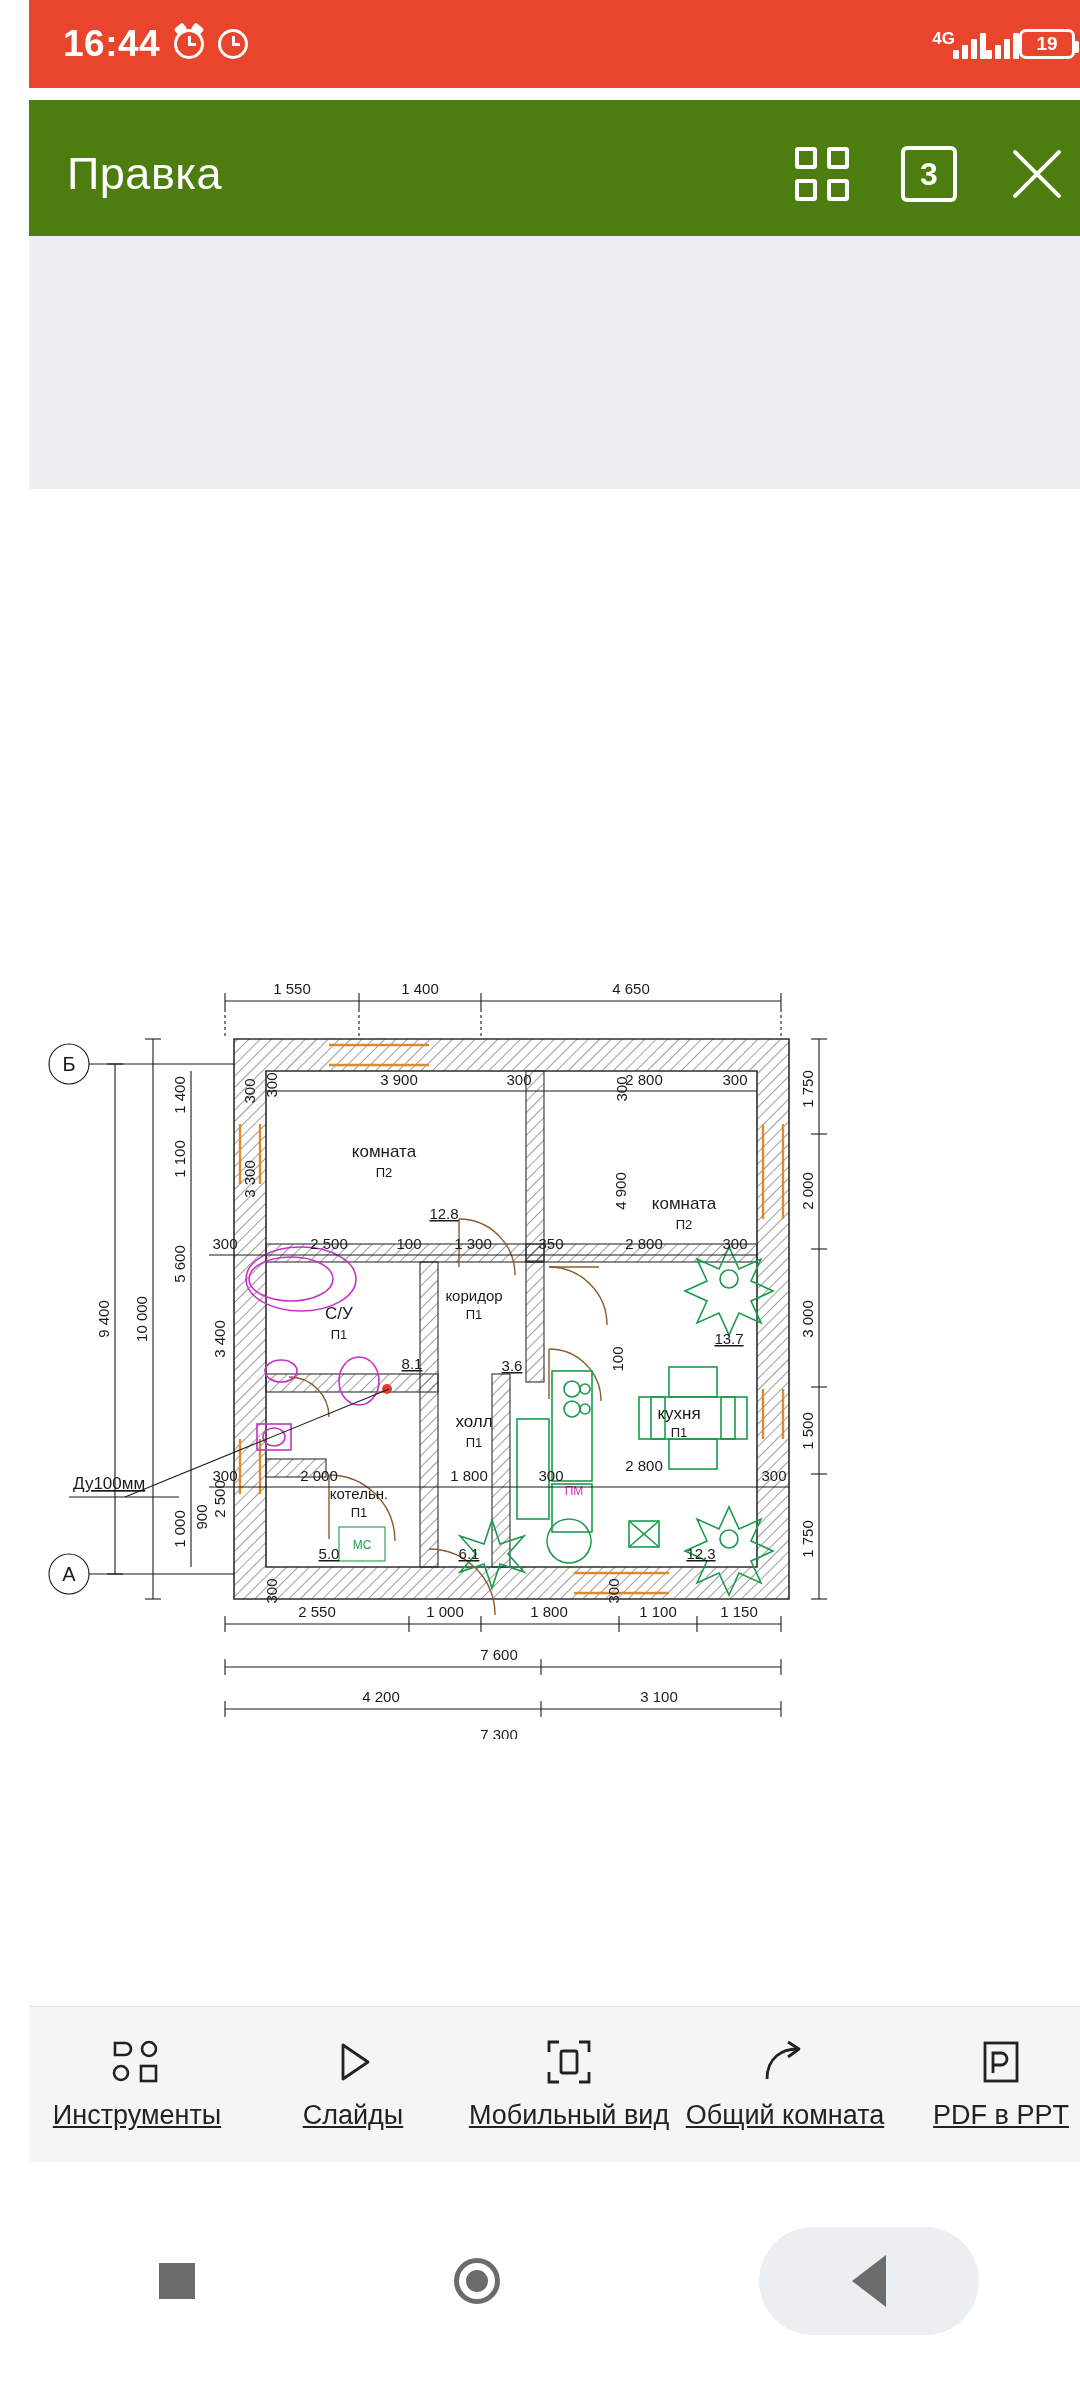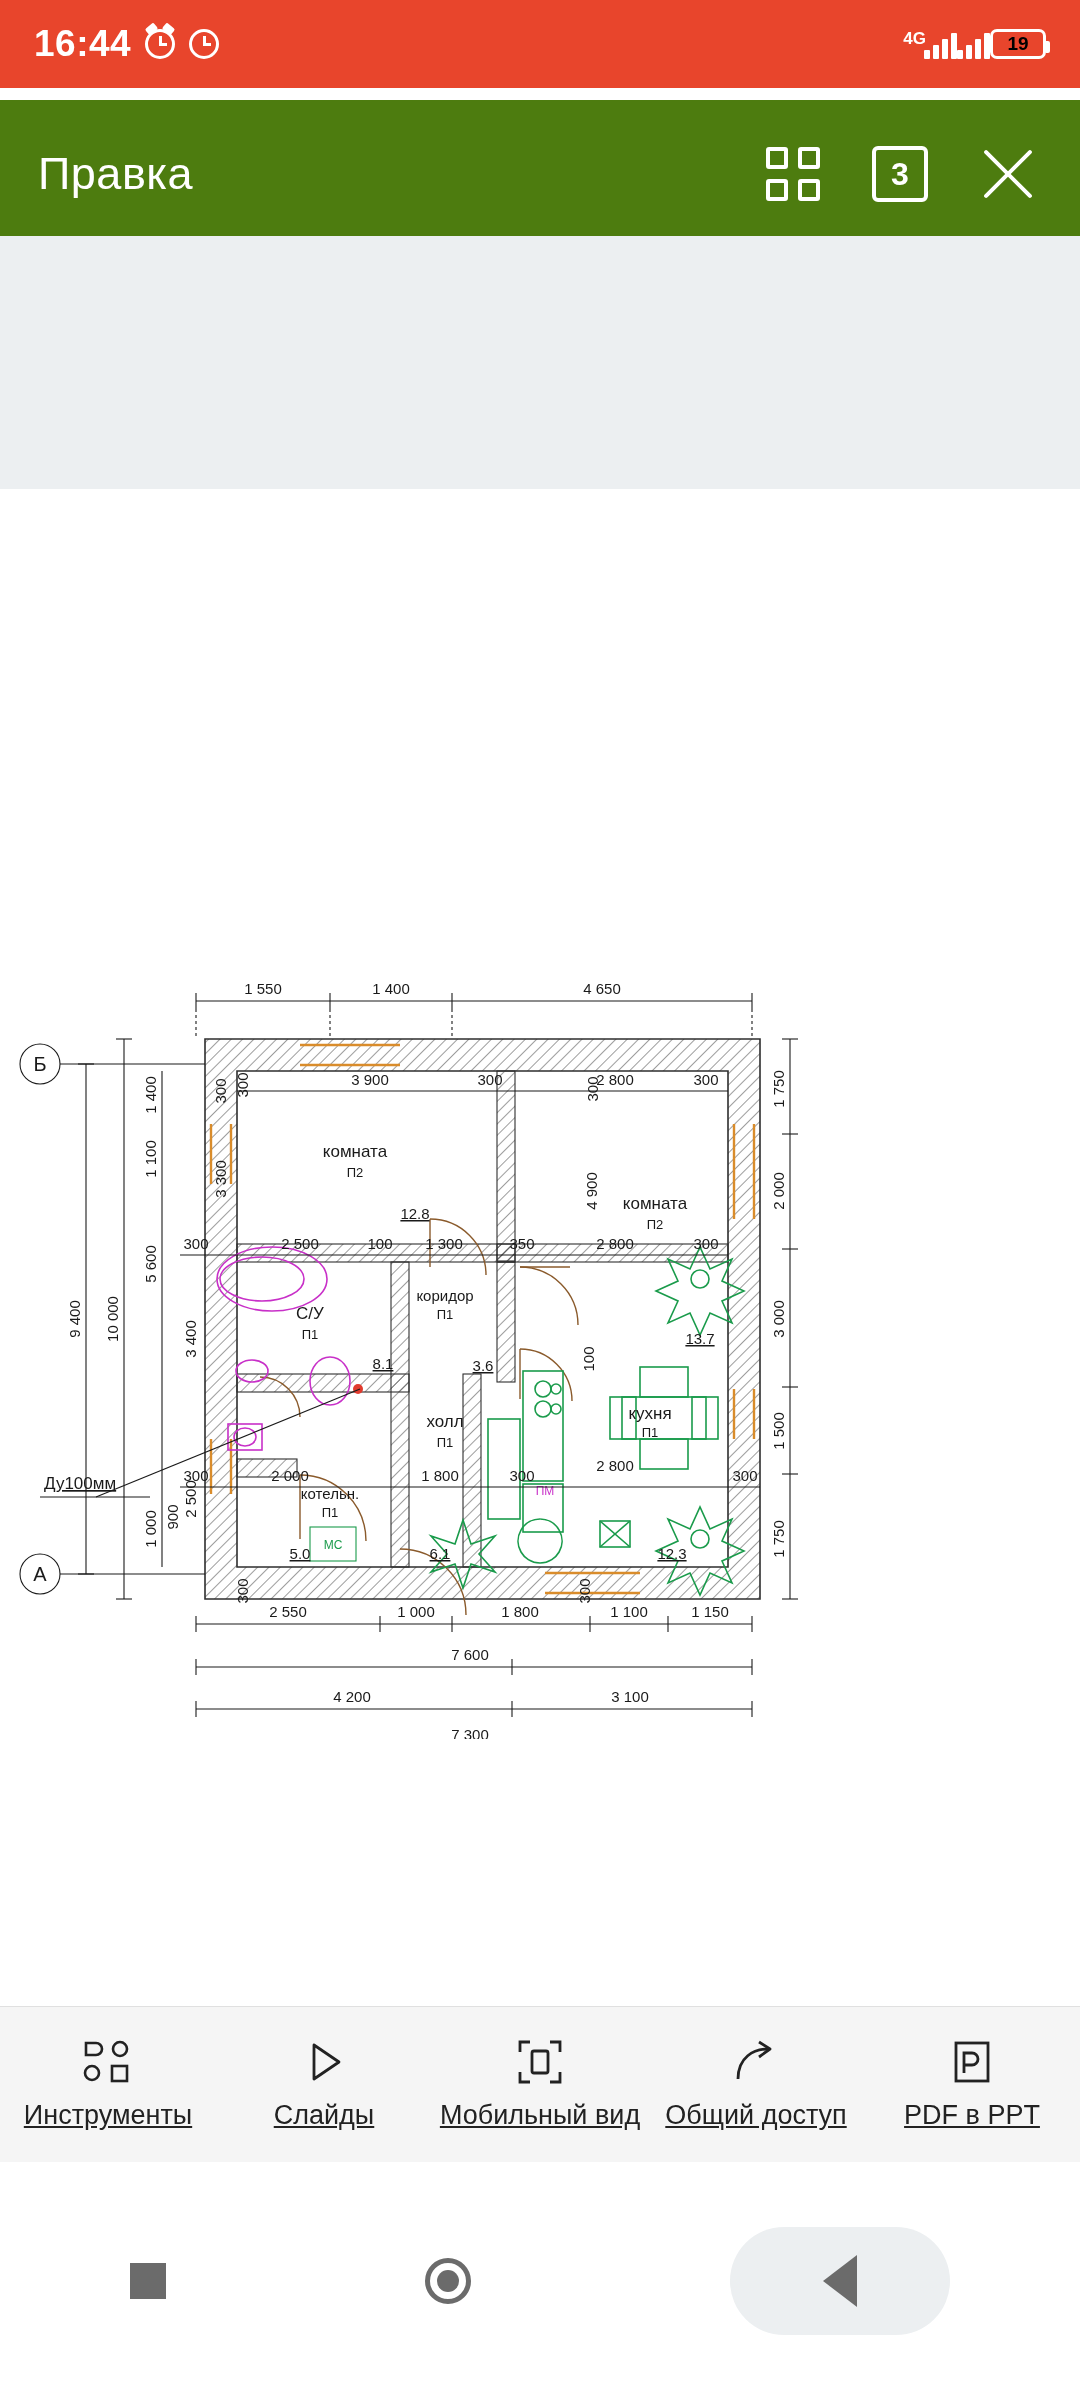--- a/index.html
+++ b/index.html
@@ -2,21 +2,21 @@
 <html><head>
 <meta charset="utf-8">
 <style>
   * { box-sizing: border-box; margin: 0; padding: 0; }
   html, body {
     width: 1080px; height: 2400px;
     font-family: "Liberation Sans", sans-serif;
     background: #ffffff;
     overflow: hidden;
   }
-  .phone { position: relative; width: 905px; height: 2400px; background:#fff; }
+  .phone { position: relative; width: 905px; height: 2400px; background:#fff;margin-left:29px; }
 
   
   .statusbar {
     position: absolute; top:0; left:0; width:1080px; height:88px;
     background:#e8452c; color:#fff;
     display:flex; align-items:center; justify-content:space-between;
     padding: 0 34px;
   }
   .sb-left { display:flex; align-items:center; gap:14px; }
   .sb-time { font-size:37px; font-weight:bold; letter-spacing:0.5px; }
@@ -45,21 +45,21 @@
   .sig i:nth-child(4){height:26px}
   .net-label{ font-size:17px; font-weight:bold; margin-right:-2px; align-self:flex-start;}
   .batt {
     width:56px; height:30px; border:3px solid #fff; border-radius:7px;
     position:relative; display:flex; align-items:center; justify-content:center;
   }
   .batt::after{
     content:""; position:absolute; right:-7px; top:9px; width:4px; height:12px;
     background:#fff; border-radius:0 2px 2px 0;
   }
-  .batt span{ font-size:19px; font-weight:bold; color:#000000; }
+  .batt span{ font-size:19px; font-weight:bold; color:#ffffff; }
 
   
   .appbar {
     position:absolute; top:100px; left:0; width:1080px; height:148px;
     background:#4d7c0f; color:#fff;
     display:flex; align-items:center; justify-content:space-between;
     padding: 0 44px 0 38px;
   }
   .app-title { font-size:45px; font-weight:normal; letter-spacing:0.5px; }
   .appbar-actions { display:flex; align-items:center; gap:52px; }
@@ -504,21 +504,21 @@
       <div class="bb-label">Мобильный вид</div>
     </div>
 
     <div class="bb-item">
       <div class="bb-ico">
         <svg width="48" height="46" viewBox="0 0 48 46" fill="none" stroke="#222" stroke-width="2.8" stroke-linejoin="round">
           <path d="M6 40 C6 18 22 10 36 10"></path>
           <path d="M27 3 L38 10 L27 18"></path>
         </svg>
       </div>
-      <div class="bb-label">Общий доступ</div>
+      <div class="bb-label">Общий комната</div>
     </div>
 
     <div class="bb-item">
       <div class="bb-ico">
         <svg width="44" height="46" viewBox="0 0 44 46" fill="none" stroke="#222" stroke-width="2.8">
           <rect x="6" y="4" width="32" height="38"></rect>
           <path d="M14 34 V14 h8 a6 6 0 0 1 0 12 h-8"></path>
         </svg>
       </div>
       <div class="bb-label">PDF в PPT</div>

